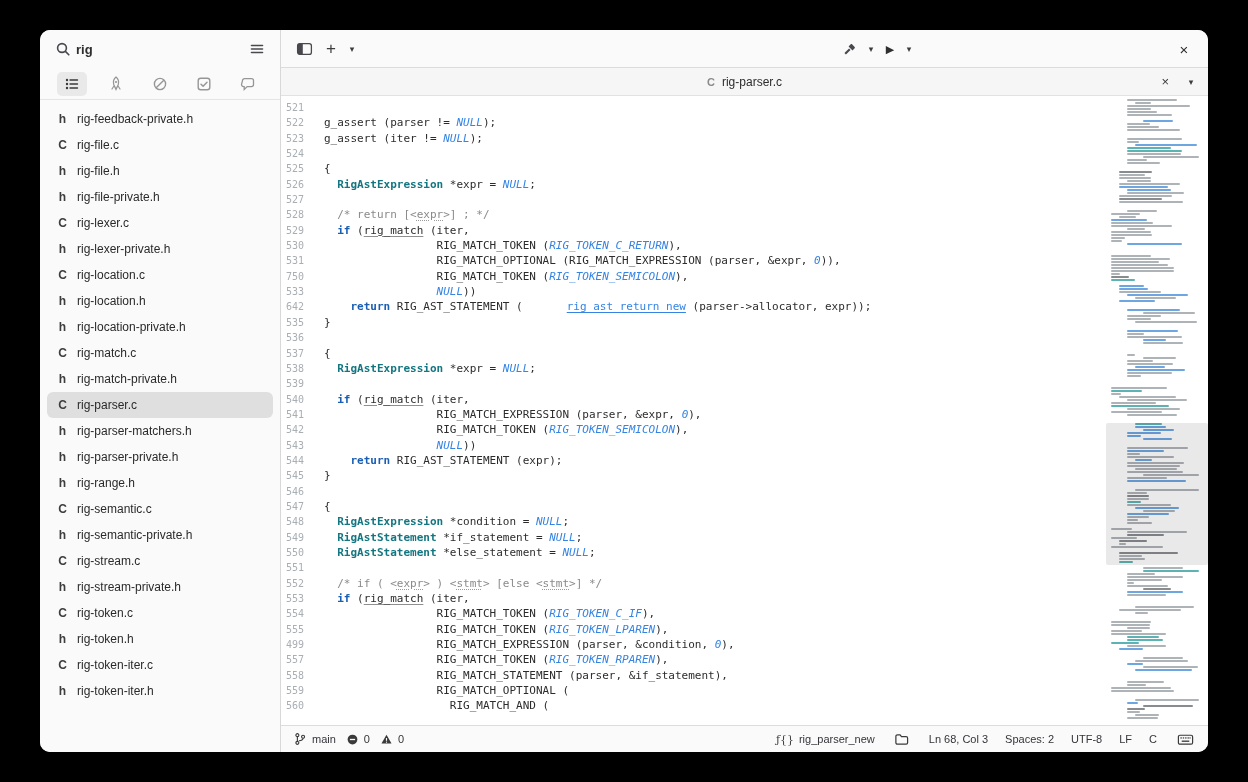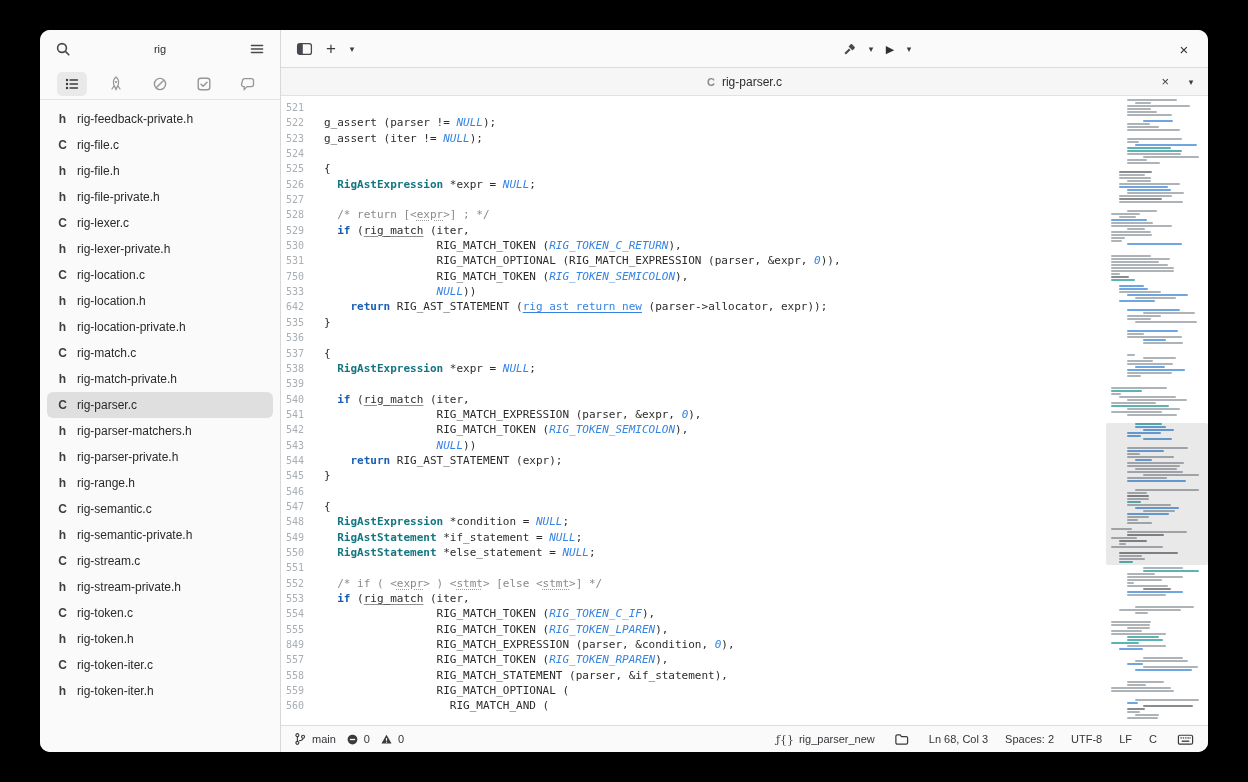--- a/index.html
+++ b/index.html
@@ -2,21 +2,21 @@
 <html><head>
 <meta charset="utf-8">
 <style>
   *{margin:0;padding:0;box-sizing:border-box;}
   html,body{width:1248px;height:782px;background:#000;font-family:"Liberation Sans",sans-serif;overflow:hidden;}
   .win{position:absolute;left:40px;top:30px;width:1168px;height:722px;background:#fafafa;border-radius:10px;overflow:hidden;display:flex;}
 
   
   .sidebar{width:241px;display:flex;flex-direction:column;background:#fafafa;border-right:1px solid #d8d8d8;}
   .sb-header{height:38px;display:flex;align-items:center;padding:0 10px;}
-  .sb-title{flex:1;text-align:center;font-weight:normal;font-size:11px;color:#2e2e2e;}
+  .sb-title{flex:1;font-weight:bold;font-size:13px;color:#2e2e2e;}
   .icon-btn{width:26px;height:26px;display:flex;align-items:center;justify-content:center;border-radius:5px;color:#49484e;flex:0 0 auto;}
   .sb-tabs{height:32px;display:flex;align-items:center;justify-content:space-around;padding:0 10px;border-bottom:1px solid #e4e4e4;}
   .sb-tab{width:30px;height:24px;display:flex;align-items:center;justify-content:center;border-radius:5px;color:#5a5a5a;opacity:.62;}
   .sb-tab.active{opacity:1;background:#e9e9e9;color:#3a3a3a;}
   .file-list{flex:1;overflow:hidden;padding-top:6px;}
   .file-row{height:26px;display:flex;align-items:center;gap:9px;margin:0 7px;padding:0 10px;border-radius:6px;font-size:12px;color:#2a2a2a;white-space:nowrap;}
   .file-row.selected{background:#dfdfdf;}
   .fbadge{font-weight:bold;width:11px;text-align:center;font-size:12px;color:#3d3d3d;}
   .sb-filter{height:27px;border-top:1px solid #e0e0e0;display:flex;align-items:center;gap:7px;padding:0 10px;}
   .sb-filter input{border:none;outline:none;background:transparent;font-size:11px;color:#333;width:100%;font-family:"Liberation Sans",sans-serif;}
@@ -42,21 +42,21 @@
   .editor{flex:1;display:flex;background:#fff;min-height:0;}
   .gutter{width:31px;padding:4px 8px 0 0;text-align:right;font-family:"DejaVu Sans Mono",monospace;font-size:10px;color:#a9aeb3;flex:0 0 auto;}
   .gutter .ln{height:15.35px;line-height:15.35px;}
   .code{flex:1;padding:4px 0 0 12px;font-family:"DejaVu Sans Mono",monospace;font-size:11px;color:#2c2c2c;white-space:pre;overflow:hidden;}
   .code .cl{height:15.35px;line-height:15.35px;}
   .s-k{color:#1a5fb4;font-weight:bold;}
   .s-t{color:#137680;font-weight:bold;}
   .s-c{color:#3584e4;font-style:italic;}
   .s-m{color:#8a8a8a;}
   .s-mu{color:#8a8a8a;text-decoration-line:underline;text-decoration-style:dotted;text-decoration-color:#9a9a9a;text-underline-offset:2px;}
-  .s-l{color:#3584e4;text-decoration-line:underline;text-underline-offset:2px;}
+  .s-l{color:#3584e4;text-decoration-line:underline;text-underline-offset:2px;margin-left:44px;}
   .s-u{text-decoration-line:underline;text-decoration-color:#8f8f8f;text-underline-offset:2px;}
 
   .minimap{width:102px;position:relative;padding:3px 5px;flex:0 0 auto;overflow:hidden;}
   .mmbar{height:2px;margin-bottom:1px;border-radius:1px;opacity:.8;}
   .mmgap{height:3px;}
   .mm-viewport{position:absolute;left:0;right:0;background:rgba(0,0,0,.085);border-radius:2px;}
 
   
   .statusbar{height:27px;display:flex;align-items:center;gap:10px;padding:0 12px;font-size:11px;color:#35343a;background:#fafafa;border-top:1px solid #dcdcdc;}
   .sb-group{display:flex;align-items:center;gap:5px;}
@@ -293,21 +293,21 @@
           <div class="ln">546</div>
           <div class="ln">547</div>
           <div class="ln">548</div>
           <div class="ln">549</div>
           <div class="ln">550</div>
           <div class="ln">551</div>
           <div class="ln">552</div>
           <div class="ln">553</div>
           <div class="ln">554</div>
           <div class="ln">555</div>
-          <div class="ln">849</div>
+          <div class="ln">499</div>
           <div class="ln">557</div>
           <div class="ln">558</div>
           <div class="ln">559</div>
           <div class="ln">560</div>
         </div>
       <div class="code"><div class="cl"></div><div class="cl"><span>g_assert (parser != </span><span class="s-c">NULL</span><span>);</span></div><div class="cl"><span>g_assert (iter != </span><span class="s-c">NULL</span><span>);</span></div><div class="cl"></div><div class="cl"><span>{</span></div><div class="cl"><span>  </span><span class="s-t">RigAstExpression</span><span> *expr = </span><span class="s-c">NULL</span><span>;</span></div><div class="cl"></div><div class="cl"><span>  </span><span class="s-m">/* return [&lt;</span><span class="s-mu">expr</span><span class="s-m">&gt;] ; */</span></div><div class="cl"><span>  </span><span class="s-k">if</span><span> (</span><span class="s-u">rig_match</span><span> (iter,</span></div><div class="cl"><span>                 RIG_MATCH_TOKEN (</span><span class="s-c">RIG_TOKEN_C_RETURN</span><span>),</span></div><div class="cl"><span>                 RIG_MATCH_OPTIONAL (RIG_MATCH_EXPRESSION (parser, &amp;expr, </span><span class="s-c">0</span><span>)),</span></div><div class="cl"><span>                 RIG_MATCH_TOKEN (</span><span class="s-c">RIG_TOKEN_SEMICOLON</span><span>),</span></div><div class="cl"><span>                 </span><span class="s-c">NULL</span><span>))</span></div><div class="cl"><span>    </span><span class="s-k">return</span><span> RIG_AST_STATEMENT (</span><span class="s-l">rig_ast_return_new</span><span> (parser-&gt;allocator, expr));</span></div><div class="cl"><span>}</span></div><div class="cl"></div><div class="cl"><span>{</span></div><div class="cl"><span>  </span><span class="s-t">RigAstExpression</span><span> *expr = </span><span class="s-c">NULL</span><span>;</span></div><div class="cl"></div><div class="cl"><span>  </span><span class="s-k">if</span><span> (</span><span class="s-u">rig_match</span><span> (iter,</span></div><div class="cl"><span>                 RIG_MATCH_EXPRESSION (parser, &amp;expr, </span><span class="s-c">0</span><span>),</span></div><div class="cl"><span>                 RIG_MATCH_TOKEN (</span><span class="s-c">RIG_TOKEN_SEMICOLON</span><span>),</span></div><div class="cl"><span>                 </span><span class="s-c">NULL</span><span>))</span></div><div class="cl"><span>    </span><span class="s-k">return</span><span> RIG_AST_STATEMENT (expr);</span></div><div class="cl"><span>}</span></div><div class="cl"></div><div class="cl"><span>{</span></div><div class="cl"><span>  </span><span class="s-t">RigAstExpression</span><span> *condition = </span><span class="s-c">NULL</span><span>;</span></div><div class="cl"><span>  </span><span class="s-t">RigAstStatement</span><span> *if_statement = </span><span class="s-c">NULL</span><span>;</span></div><div class="cl"><span>  </span><span class="s-t">RigAstStatement</span><span> *else_statement = </span><span class="s-c">NULL</span><span>;</span></div><div class="cl"></div><div class="cl"><span>  </span><span class="s-m">/* if ( &lt;</span><span class="s-mu">expr</span><span class="s-m">&gt; ) &lt;</span><span class="s-mu">stmt</span><span class="s-m">&gt; [else &lt;</span><span class="s-mu">stmt</span><span class="s-m">&gt;] */</span></div><div class="cl"><span>  </span><span class="s-k">if</span><span> (</span><span class="s-u">rig_match</span><span> (iter,</span></div><div class="cl"><span>                 RIG_MATCH_TOKEN (</span><span class="s-c">RIG_TOKEN_C_IF</span><span>),</span></div><div class="cl"><span>                 RIG_MATCH_TOKEN (</span><span class="s-c">RIG_TOKEN_LPAREN</span><span>),</span></div><div class="cl"><span>                 RIG_MATCH_EXPRESSION (parser, &amp;condition, </span><span class="s-c">0</span><span>),</span></div><div class="cl"><span>                 RIG_MATCH_TOKEN (</span><span class="s-c">RIG_TOKEN_RPAREN</span><span>),</span></div><div class="cl"><span>                 RIG_MATCH_STATEMENT (parser, &amp;if_statement),</span></div><div class="cl"><span>                 RIG_MATCH_OPTIONAL (</span></div><div class="cl"><span>                   RIG_MATCH_AND (</span></div></div>
       <div class="minimap">
         <div>
             <div class="mmbar" style="margin-left: 16px; width: 49.8683px; background: rgb(154, 160, 166);"></div>
             <div class="mmbar" style="margin-left: 24px; width: 15.8735px; background: rgb(154, 160, 166);"></div>

